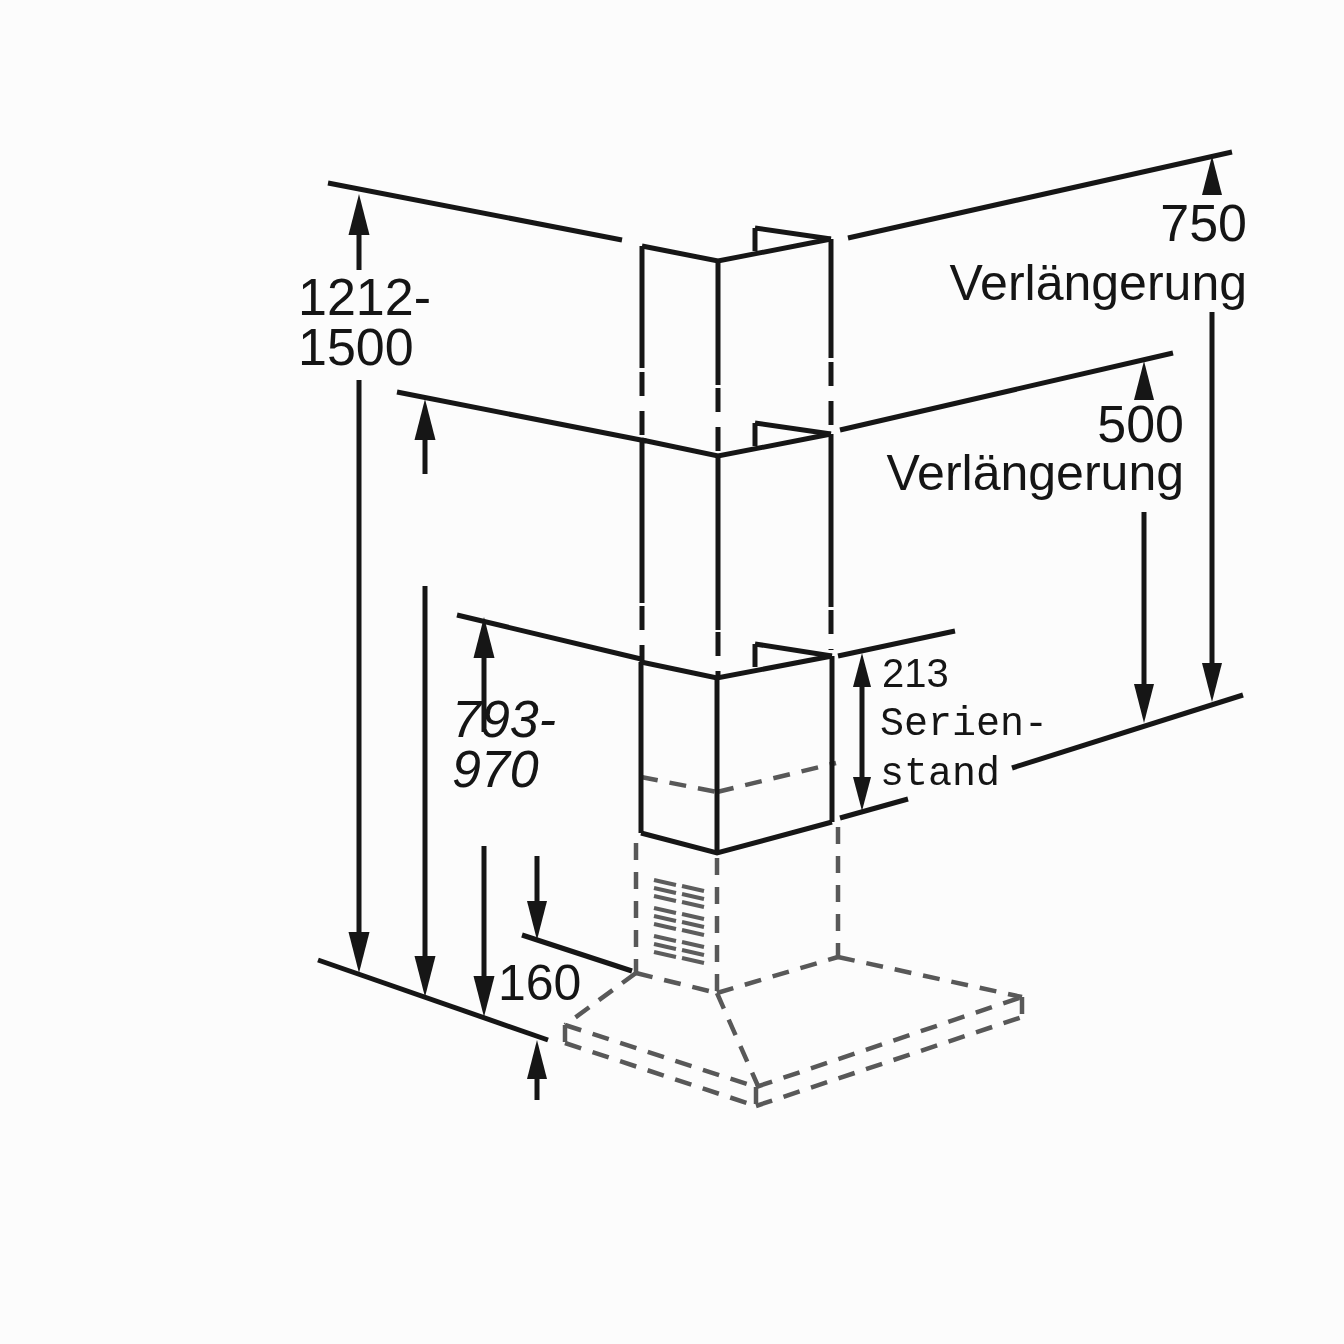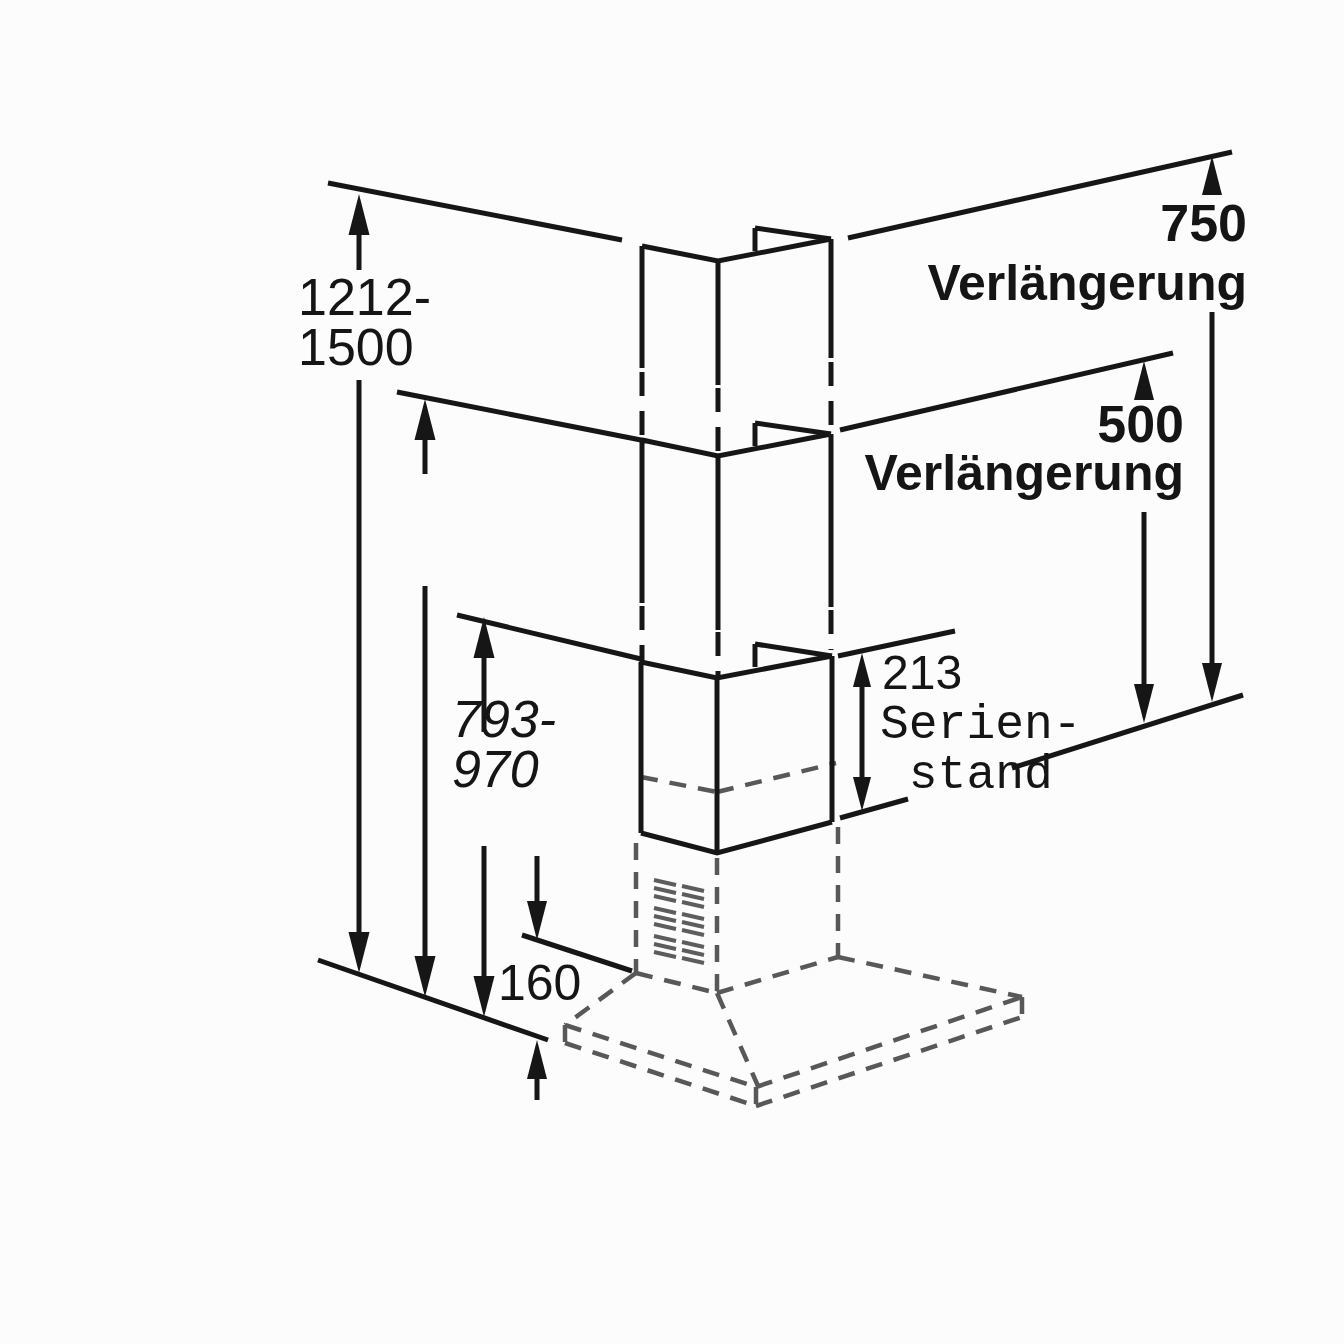--- a/index.html
+++ b/index.html
@@ -14,22 +14,22 @@
   .stage svg{position:absolute;left:0;top:0;}
   .lbl{
     position:absolute;
     white-space:pre-line;
     color:#151515;
     line-height:1.0;
     letter-spacing:0px;
   }
   .dim-big{font-size:52px;line-height:50px;}
   .dim-med{font-size:50px;line-height:50px;}
-  .dim-small{font-size:48px;line-height:50px;text-align:center;}
-  .right-align{text-align:right;font-weight:bold;}
+  .dim-small{font-size:40px;line-height:50px;}
+  .right-align{text-align:right;}
   .footer-note{font-size:50px;}
 </style>
 </head>
 <body>
 
 <div class="stage">
 
   <svg width="1344" height="1344" viewBox="0 0 1344 1344">
 
     <g stroke="#585858" stroke-width="4.5" fill="none" stroke-dasharray="17 12">

